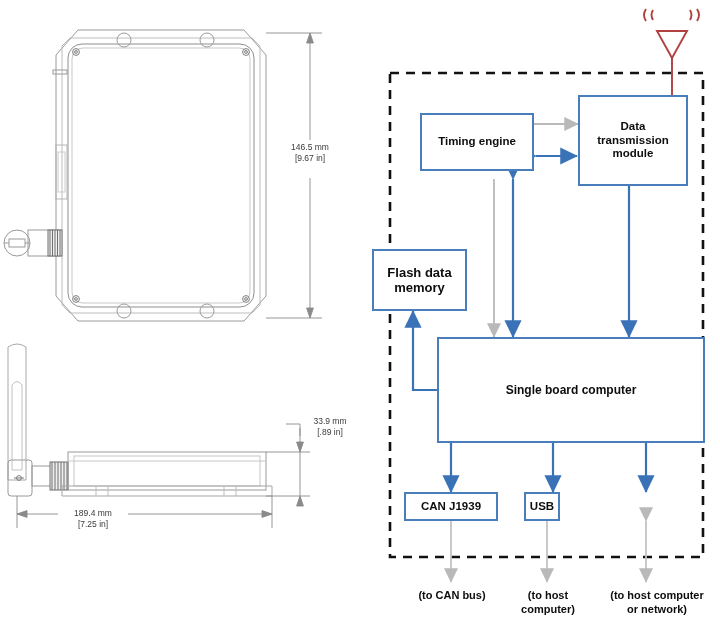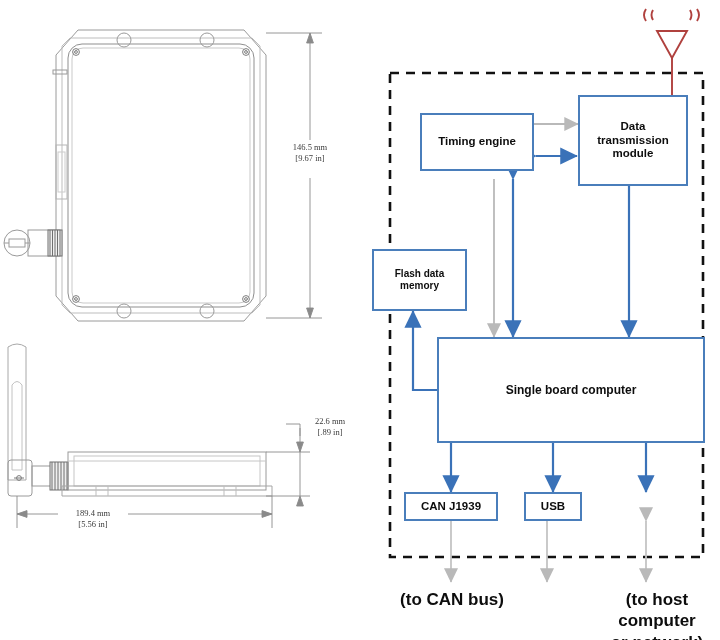--- a/index.html
+++ b/index.html
@@ -13,24 +13,24 @@
   .blk{
     position:absolute;background:#ffffff;
     border:2px solid #4a7ebb;
     display:flex;align-items:center;justify-content:center;
     text-align:center;font-weight:bold;color:#0d0d0d;
     line-height:1.18;box-sizing:border-box;
   }
   .dim{
     position:absolute;font-size:8.5px;color:#3a3a3a;
     text-align:center;line-height:1.25;white-space:pre-line;
-    font-family:Liberation Serif, serif;
+    font-family:Liberation Sans, sans-serif;
   }
   .ext{
-    position:absolute;font-size:17px;font-weight:bold;color:#0d0d0d;
+    position:absolute;font-size:11px;font-weight:bold;color:#0d0d0d;
     text-align:center;line-height:1.25;white-space:pre-line;
   }
 </style>
 </head>
 <body>
 
 <div class="stage">
 
   <svg width="380" height="640" viewBox="0 0 380 640">
     <g fill="none" stroke="#9a9a9a" stroke-width="1">
@@ -133,25 +133,25 @@
       <line x1="17" y1="514" x2="58" y2="514"></line>
       <line x1="128" y1="514" x2="272" y2="514"></line>
       <polygon points="17,514 27,510.6 27,517.4"></polygon>
       <polygon points="272,514 262,510.6 262,517.4"></polygon>
     </g>
   </svg>
 
   <div class="dim" style="left:284px;top:142px;width:52px;">146.5 mm</div>
   <div class="dim" style="left:284px;top:153px;width:52px;">[9.67 in]</div>
 
-  <div class="dim" style="left:304px;top:416px;width:52px;">22.6 mm</div>
+  <div class="dim" style="left:304px;top:416px;width:52px;">33.9 mm</div>
   <div class="dim" style="left:304px;top:427px;width:52px;">[.89 in]</div>
 
   <div class="dim" style="left:62px;top:508px;width:62px;">189.4 mm</div>
-  <div class="dim" style="left:62px;top:519px;width:62px;">[5.56 in]</div>
+  <div class="dim" style="left:62px;top:519px;width:62px;">[7.25 in]</div>
 
   <svg width="720" height="640" viewBox="0 0 720 640">
     <defs>
       <marker id="ab" markerWidth="9" markerHeight="9" refX="7.6" refY="4.5" orient="auto">
         <path d="M0,0.6 L8,4.5 L0,8.4 Z" fill="#3a72b8"></path>
       </marker>
       <marker id="abs" markerWidth="9" markerHeight="9" refX="7.6" refY="4.5" orient="auto">
         <path d="M0,0.6 L8,4.5 L0,8.4 Z" fill="#3a72b8"></path>
       </marker>
       <marker id="ag" markerWidth="9" markerHeight="9" refX="7.6" refY="4.5" orient="auto">
@@ -198,37 +198,39 @@
   <div class="blk" style="left:420px;top:113px;width:114px;height:58px;font-size:11.5px;">
     <span>Timing engine</span>
   </div>
 
   <div class="blk" style="left:578px;top:95px;width:110px;height:91px;font-size:11.5px;white-space:pre-line;">
     <span>Data
 transmission
 module</span>
   </div>
 
-  <div class="blk" style="left:372px;top:249px;width:95px;height:62px;font-size:10px;white-space:pre-line;">
+  <div class="blk" style="left:372px;top:249px;width:95px;height:62px;font-size:13px;white-space:pre-line;">
     <span>Flash data
 memory</span>
   </div>
 
   <div class="blk" style="left:437px;top:337px;width:268px;height:106px;font-size:12px;">
     <span>Single board computer</span>
   </div>
 
   <div class="blk" style="left:404px;top:492px;width:94px;height:29px;font-size:11.5px;">
     <span>CAN J1939</span>
   </div>
 
-  <div class="blk" style="left:524px;top:492px;width:58px;height:29px;font-size:11.5px;">
+  <div class="blk" style="left:524px;top:492px;width:36px;height:29px;font-size:11.5px;">
     <span>USB</span>
   </div>
 
 
   <div class="ext" style="left:393px;top:589px;width:118px;">(to CAN bus)</div>
 
+  <div class="ext" style="left:505px;top:589px;width:86px;">(to host
+computer)</div>
 
   <div class="ext" style="left:597px;top:589px;width:120px;">(to host  computer
 or network)</div>
 
 </div>
 
 </body></html>

